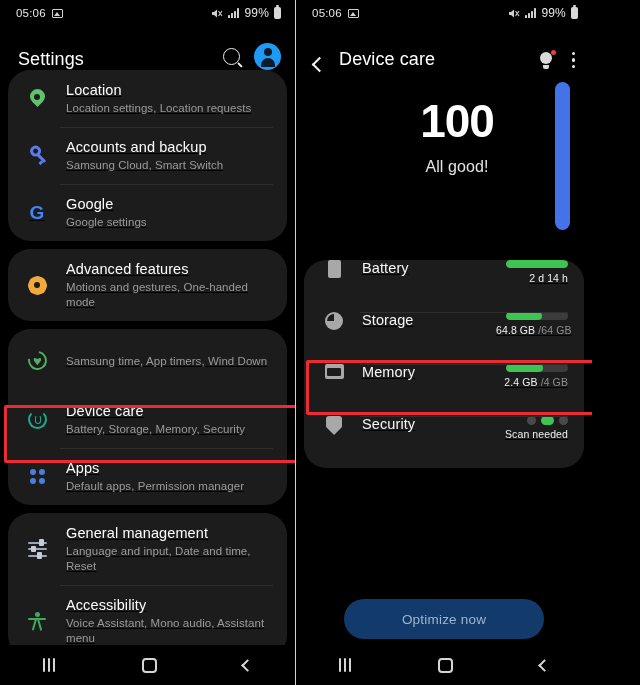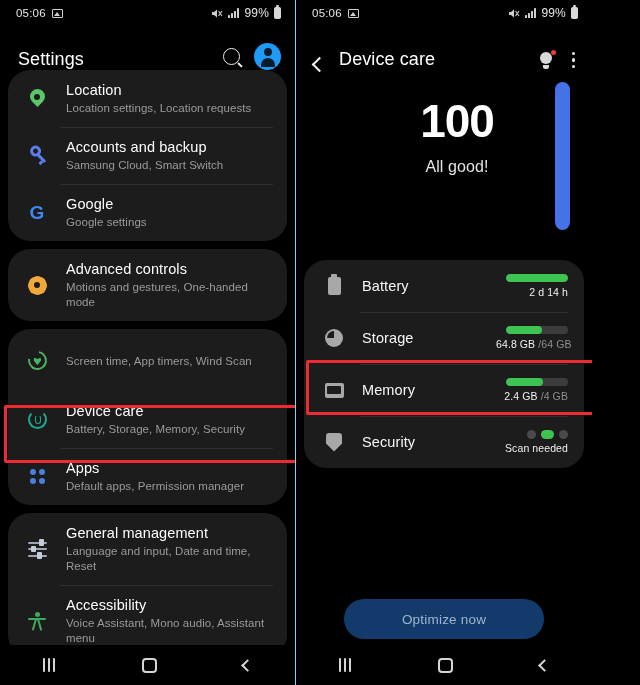--- a/index.html
+++ b/index.html
@@ -1,19 +1,19 @@
 <!DOCTYPE html>
 <html><head>
 <meta charset="utf-8">
 <style>
   * { margin:0; padding:0; box-sizing:border-box; }
   html,body { width:640px; height:685px; background:#000; overflow:hidden; }
   body { font-family:"Liberation Sans", sans-serif; -webkit-font-smoothing:antialiased; }
 
-  .stage { position:relative; width:592px; height:685px; display:flex; background:#7dd3fc; }
+  .stage { position:relative; width:592px; height:685px; display:flex; background:#bef264;text-decoration:underline; }
   .phone { position:relative; width:319px; height:685px; background:#000; overflow:hidden; }
   .phone.right { width:320px; margin-left:1px; }
 
   
   .statusbar { height:26px; display:flex; align-items:center; justify-content:space-between;
                padding:0 14px 0 16px; color:#e6e6e6; font-size:11.5px; letter-spacing:.2px; }
   .sb-left { display:flex; align-items:center; gap:6px; }
   .sb-right { display:flex; align-items:center; gap:5px; font-size:12px; }
   .ic-photo { width:11px; height:9px; border:1.3px solid #cfcfcf; border-radius:1px; position:relative; display:inline-block; }
   .ic-photo:after { content:""; position:absolute; left:1px; bottom:1px; width:0; height:0;
@@ -96,21 +96,21 @@
   
   .hl { position:absolute; border:3px solid #ee2b32; border-radius:2px; pointer-events:none; z-index:30; }
 
   
   .score-wrap { position:relative; height:190px; padding:28px 0 0 26px;text-align:center; }
   .score-num { font-size:46px; font-weight:700; color:#fff; line-height:1; letter-spacing:-1px; }
   .score-sub { font-size:16px; color:#e2e2e2; margin-top:14px; letter-spacing:.1px; }
   .score-bar { position:absolute; right:22px; top:12px; width:15px; height:148px; border-radius:9px; background:#4472e8; }
 
   .dc-card { background:#1c1c1c; border-radius:22px; margin:0 8px; overflow:hidden; }
-  .dcrow { display:flex; align-items:center; padding:0 16px 0 18px; height:52px; position:relative; }
+  .dcrow { display:flex; align-items:flex-start; padding:0 16px 0 18px; height:52px; position:relative; }
   .dcrow + .dcrow .dcdiv { position:absolute; top:0; left:56px; right:16px; height:1px; background:#2e2e2e; }
   .dcicon { width:24px; min-width:24px; display:flex; align-items:center; justify-content:center; margin-right:16px; }
   .dclabel { flex:1; color:#f6f6f6; font-size:14.5px; letter-spacing:.1px; }
   .dcmeter { width:72px; text-align:right; }
   .bar { height:8px; border-radius:4px; background:#3c3c3c; overflow:hidden; margin-left:auto; }
   .bar i { display:block; height:100%; background:#3ec451; border-radius:4px; }
   .dcval { font-size:10.5px; margin-top:4px; color:#f0f0f0; letter-spacing:.1px; white-space:nowrap; }
   .dcval .dim { color:#8e8e8e; }
   .dots3 { display:flex; gap:5px; justify-content:flex-end; height:8px; align-items:center; }
   .dots3 i { width:9px; height:9px; border-radius:50%; background:#4a4a4a; display:block; }
@@ -218,33 +218,33 @@
       <div class="card">
         <div class="srow">
           <div class="sicon">
             <span class="g-gear">
                 <span class="gb"></span>
                 <span class="gt"></span>
                 <span class="gc"></span>
               </span>
           </div>
           <div class="stexts">
-            <div class="stitle">Advanced controls</div>
+            <div class="stitle">Advanced features</div>
             <div class="ssub">Motions and gestures, One-handed mode</div>
           </div>
         </div>
       </div>
 
       <div class="card">
         <div class="srow" style="min-height:62px">
           <div class="sicon">
               <span class="g-heart"></span>
             </div>
           <div class="stexts">
-            <div class="ssub">Screen time, App timers, Wind Scan</div>
+            <div class="ssub">Samsung time, App timers, Wind Down</div>
           </div>
         </div>
         <div class="srow">
           <div class="sicon">
               <span class="g-dcare"></span>
             </div>
           <div class="stexts">
             <div class="stitle">Device care</div>
             <div class="ssub">Battery, Storage, Memory, Security</div>
           </div>

